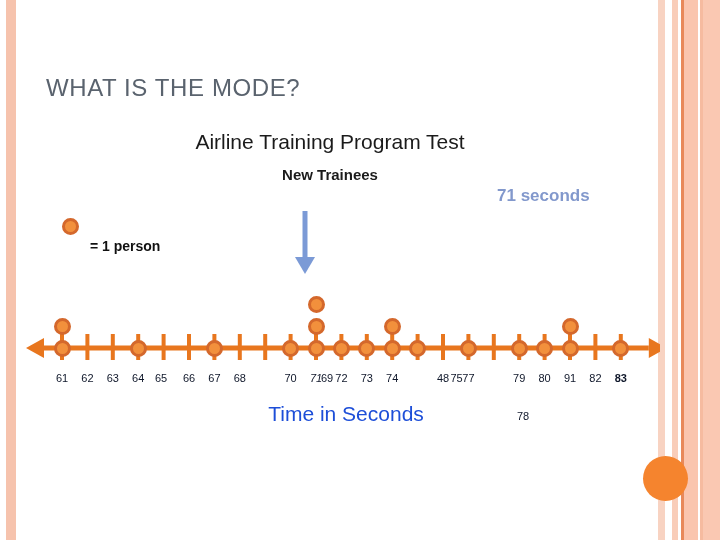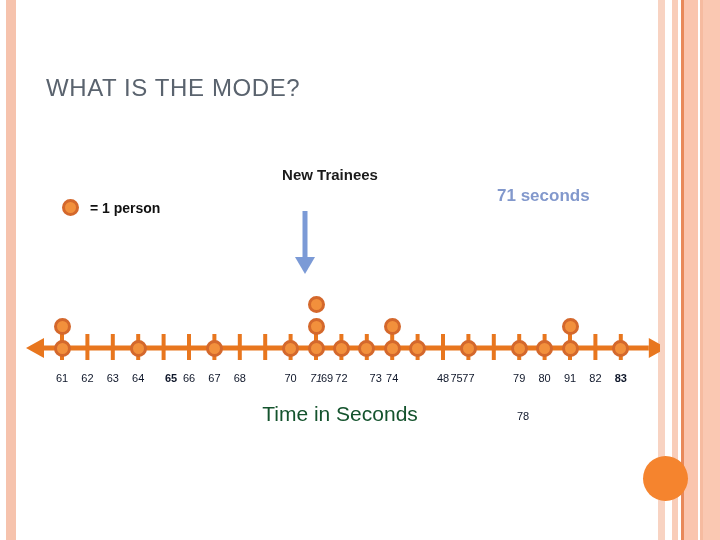--- a/index.html
+++ b/index.html
@@ -91,20 +91,21 @@
     top: 199px;
     display: flex;
     align-items: center;
     gap: 11px;
   }
   .legend-text {
     font-size: 14px;
     font-weight: bold;
     color: #111111;
     white-space: nowrap;
+    margin-top: 39px;
   }
 
   
   .dot {
     width: 17px;
     height: 17px;
     border-radius: 50%;
     background: #f2903c;
     border: 3px solid #d4682c;
     box-sizing: border-box;
@@ -146,44 +147,45 @@
     top: 104px;
     width: 30px;
     margin-left: -15px;
     text-align: center;
     font-size: 11px;
     color: #0f172a;
   }
 
   .axis-caption {
     position: absolute;
-    left: 10px;
+    left: 16px;
     top: 402px;
     width: 660px;
     text-align: center;
     font-size: 21px;
-    color: #14532d;
+    color: #1d4ed8;
   }
 </style>
 </head>
 <body>
 
 <div id="slide">
 
   <div class="stripe stripe-left-1"></div>
   <div class="stripe stripe-right-1"></div>
   <div class="stripe stripe-right-2"></div>
   <div class="stripe stripe-right-3"></div>
   <div class="stripe stripe-right-4"></div>
   <div class="stripe stripe-right-5"></div>
   <div class="stripe stripe-right-6"></div>
 
   <div class="corner-dot"></div>
 
   <div class="slide-title">WHAT IS THE MODE?</div>
+  <div class="subtitle-1">Airline Training Program Test</div>
   <div class="subtitle-2">New Trainees</div>
   <div class="mode-callout">71 seconds</div>
 
   <div class="legend">
     <span class="dot"></span>
     <span class="legend-text">= 1 person</span>
   </div>
 
   <svg class="mode-arrow" viewBox="0 0 26 66" xmlns="http://www.w3.org/2000/svg">
     <line x1="13" y1="1" x2="13" y2="50" stroke="#7b9ad6" stroke-width="5"></line>
@@ -268,29 +270,29 @@
         </div>
         <div class="dot-col" style="left: 612.3px; bottom: 36px;">
           <span class="dot"></span>
         </div>
       </div>
     <div id="tick-layer">
         <div class="tick-label" style="left: 62px;">61</div>
         <div class="tick-label" style="left: 87.4px;">62</div>
         <div class="tick-label" style="left: 112.8px;">63</div>
         <div class="tick-label" style="left: 138.2px;">64</div>
-        <div class="tick-label" style="left: 171px; font-weight: bold;">65</div>
+        <div class="tick-label" style="left: 161px;">65</div>
         <div class="tick-label" style="left: 189px;">66</div>
         <div class="tick-label" style="left: 214.4px;">67</div>
         <div class="tick-label" style="left: 239.8px;">68</div>
         <div class="tick-label" style="left: 268px; margin-left: 44px;">69</div>
         <div class="tick-label" style="left: 290.6px;">70</div>
         <div class="tick-label" style="left: 316px; font-style: italic;">71</div>
         <div class="tick-label" style="left: 341.4px;">72</div>
-        <div class="tick-label" style="left: 366.8px; text-align: right;">73</div>
+        <div class="tick-label" style="left: 366.8px;">73</div>
         <div class="tick-label" style="left: 392.2px;">74</div>
         <div class="tick-label" style="left: 417.6px; margin-left: 24px;">75</div>
         <div class="tick-label" style="left: 443px;">48</div>
         <div class="tick-label" style="left: 468.4px;">77</div>
         <div class="tick-label" style="left: 523px; margin-top: 38px;">78</div>
         <div class="tick-label" style="left: 519.2px;">79</div>
         <div class="tick-label" style="left: 544.6px;">80</div>
         <div class="tick-label" style="left: 570px;">91</div>
         <div class="tick-label" style="left: 595.4px;">82</div>
         <div class="tick-label" style="left: 620.8px; font-weight: bold;">83</div>

